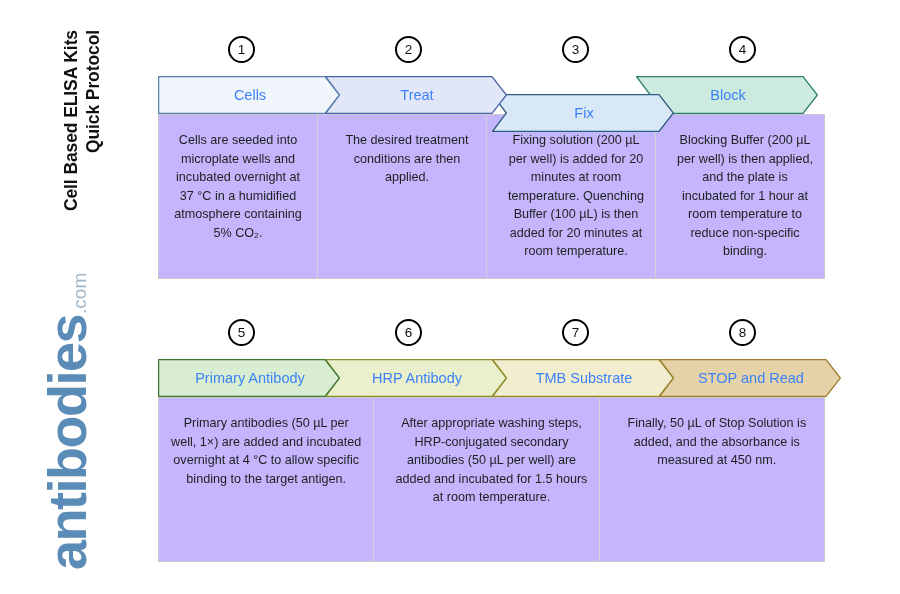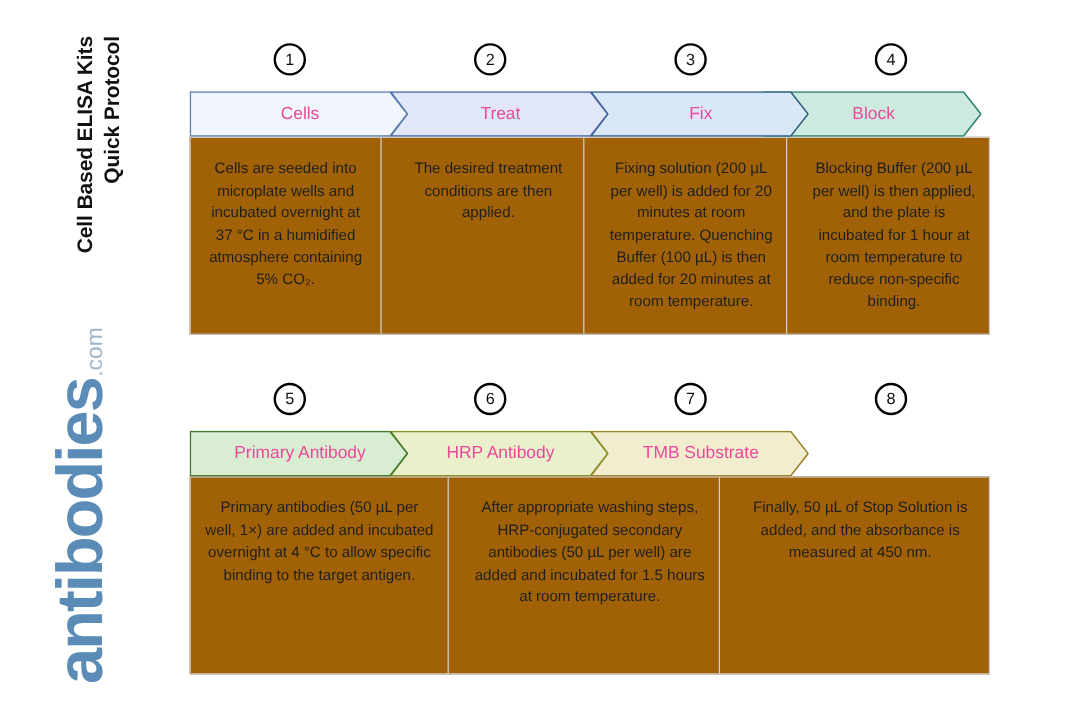--- a/index.html
+++ b/index.html
@@ -121,34 +121,34 @@
   }
   .chevron .chev-shape svg {
     display: block;
     width: 100%;
     height: 100%;
   }
   .chevron .chev-label {
     position: relative;
     z-index: 2;
     font-size: 14.5px;
-    color: #ec4899;
+    color: #3b82f6;
     text-align: center;
     white-space: nowrap;
     padding-left: 2px;
   }
 
   
   .desc-strip {
     position: relative;
     width: 667px;
     height: 165px;
     border: 1px solid #c9c9c9;
     box-sizing: border-box;
-    background: #a16207;
+    background: #c4b5fd;
     display: flex;
     gap: 10px;
   }
   .desc-cell {
     flex: 1 1 0;
     box-sizing: border-box;
     border-right: 1px solid #d2d2d2;
     display: flex;
     align-items: flex-start;
     justify-content: center;
@@ -196,21 +196,21 @@
         <span class="chev-label">Cells</span>
       </div>
       <div class="chevron" style="left: 167px; width: 182px; z-index: 9;">
         <div class="chev-shape">
           <svg viewBox="0 0 182 38" preserveAspectRatio="none">
             <polygon points="0.6,0.6 167,0.6 181.4,19 167,37.4 0.6,37.4 14.4,19" fill="#e2e7f8" stroke="#4a64a8" stroke-width="1.3"></polygon>
           </svg>
         </div>
         <span class="chev-label">Treat</span>
       </div>
-      <div class="chevron" style="left: 334px; width: 182px; z-index: 8;">
+      <div class="chevron" style="left: 334px; width: 182px; z-index: 8; margin-top: 18px;">
         <div class="chev-shape">
           <svg viewBox="0 0 182 38" preserveAspectRatio="none">
             <polygon points="0.6,0.6 167,0.6 181.4,19 167,37.4 0.6,37.4 14.4,19" fill="#d8e8f6" stroke="#2f5d82" stroke-width="1.3"></polygon>
           </svg>
         </div>
         <span class="chev-label">Fix</span>
       </div>
       <div class="chevron" style="left: 478px; width: 182px; z-index: 7;">
         <div class="chev-shape">
           <svg viewBox="0 0 182 38" preserveAspectRatio="none">
@@ -260,20 +260,28 @@
         <span class="chev-label">HRP Antibody</span>
       </div>
       <div class="chevron" style="left: 334px; width: 182px; z-index: 8;">
         <div class="chev-shape">
           <svg viewBox="0 0 182 38" preserveAspectRatio="none">
             <polygon points="0.6,0.6 167,0.6 181.4,19 167,37.4 0.6,37.4 14.4,19" fill="#f3edcf" stroke="#9a8329" stroke-width="1.3"></polygon>
           </svg>
         </div>
         <span class="chev-label">TMB Substrate</span>
       </div>
+      <div class="chevron" style="left: 501px; width: 182px; z-index: 7;">
+        <div class="chev-shape">
+          <svg viewBox="0 0 182 38" preserveAspectRatio="none">
+            <polygon points="0.6,0.6 167,0.6 181.4,19 167,37.4 0.6,37.4 14.4,19" fill="#e6d2a8" stroke="#a07c2c" stroke-width="1.3"></polygon>
+          </svg>
+        </div>
+        <span class="chev-label">STOP and Read</span>
+      </div>
     </div>
     <div class="desc-strip">
       <div class="desc-cell">
         <p>Primary antibodies (50 µL per well, 1×) are added and incubated overnight at 4 °C to allow specific binding to the target antigen.</p>
       </div>
       <div class="desc-cell">
         <p>After appropriate washing steps, HRP-conjugated secondary antibodies (50 µL per well) are added and incubated for 1.5 hours at room temperature.</p>
       </div>
       <div class="desc-cell">
         <p>Finally, 50 µL of Stop Solution is added, and the absorbance is measured at 450 nm.</p>

